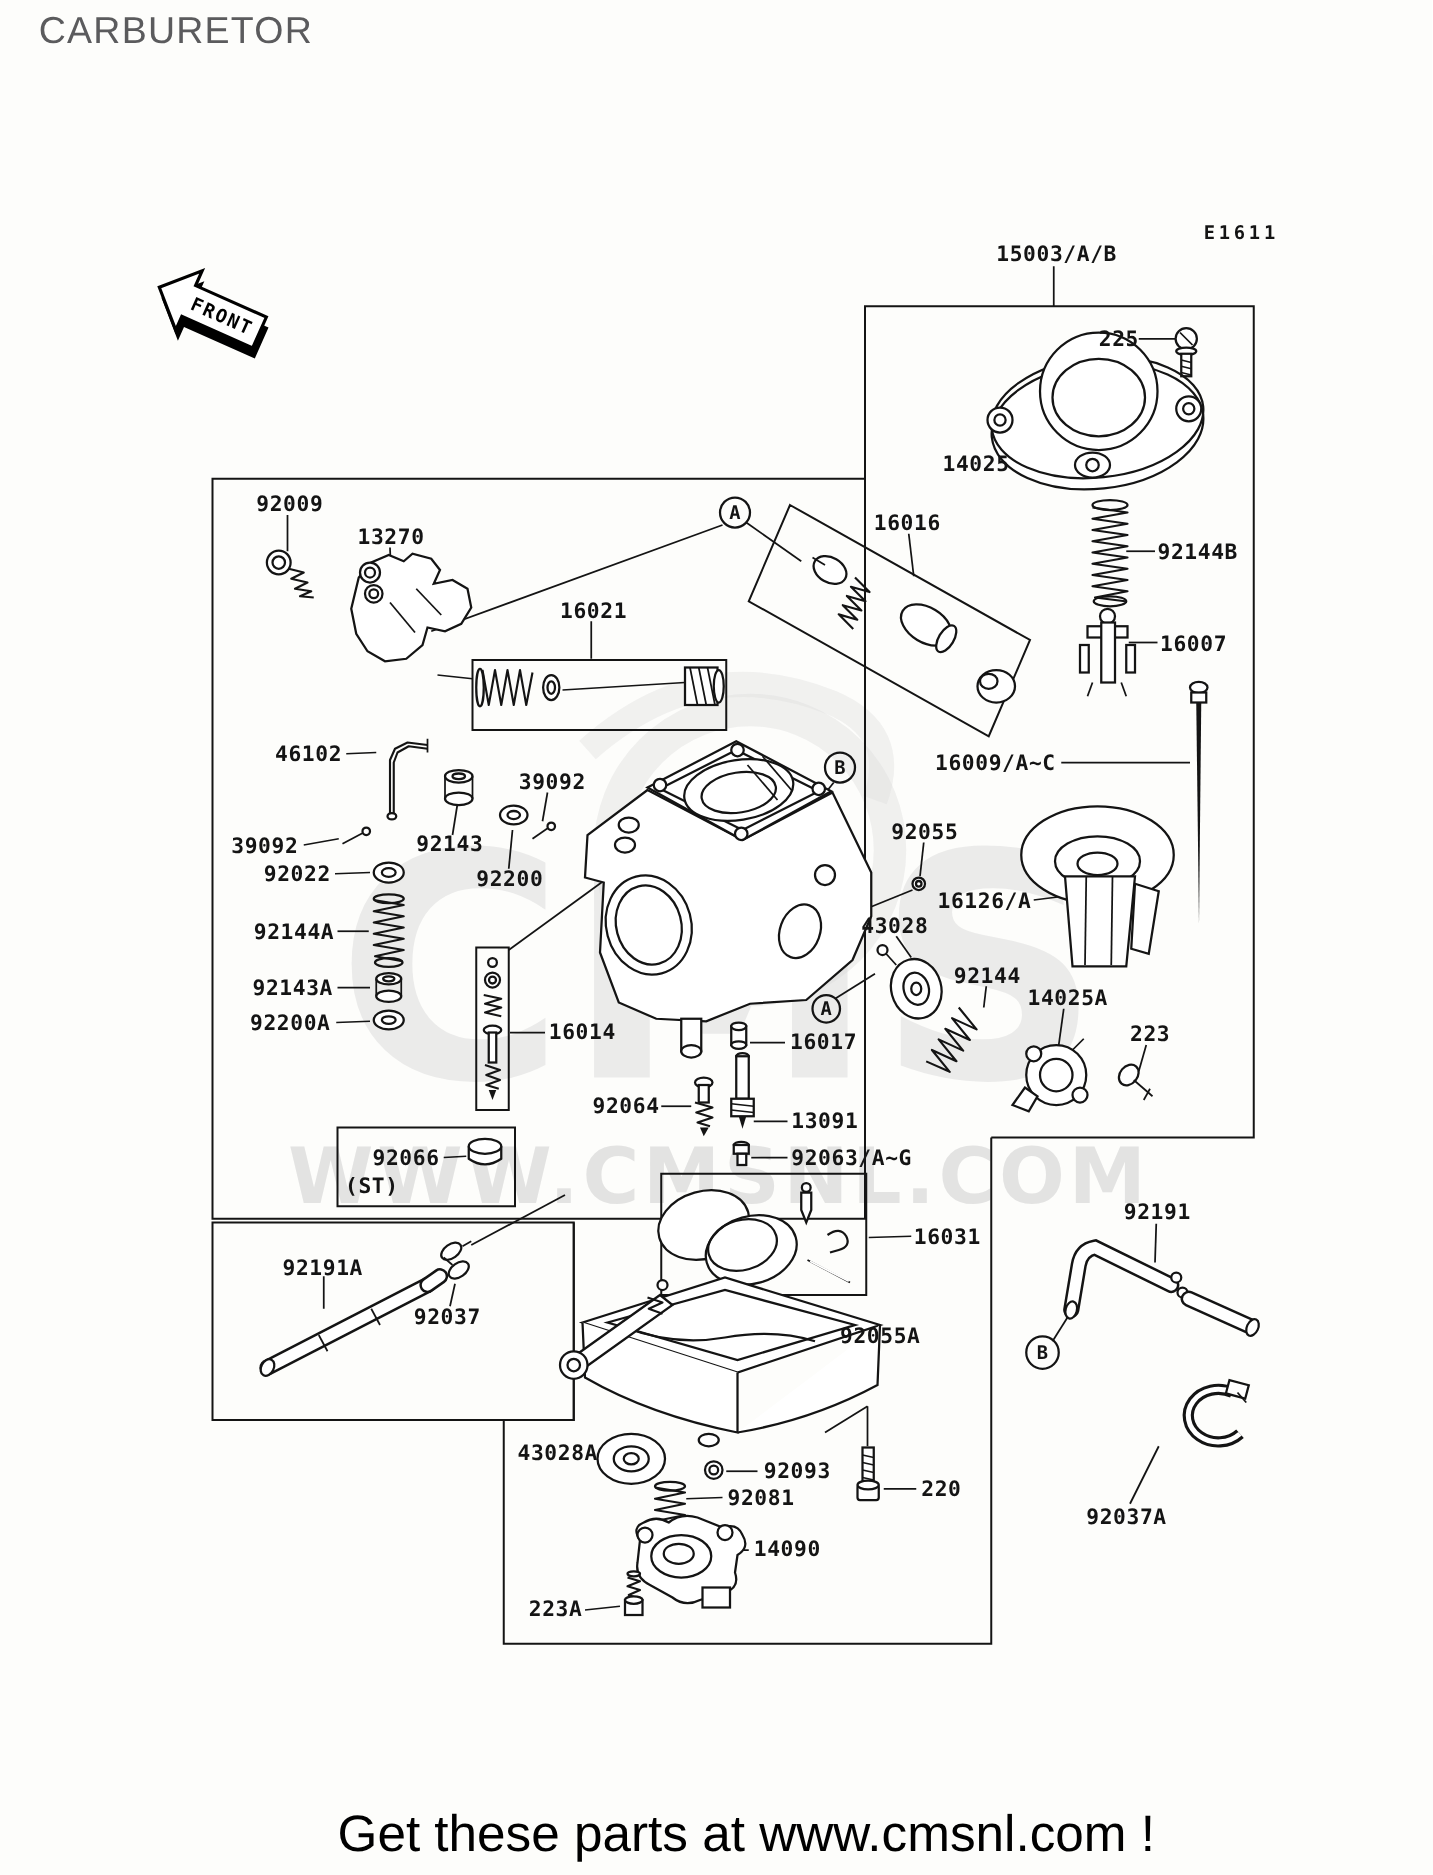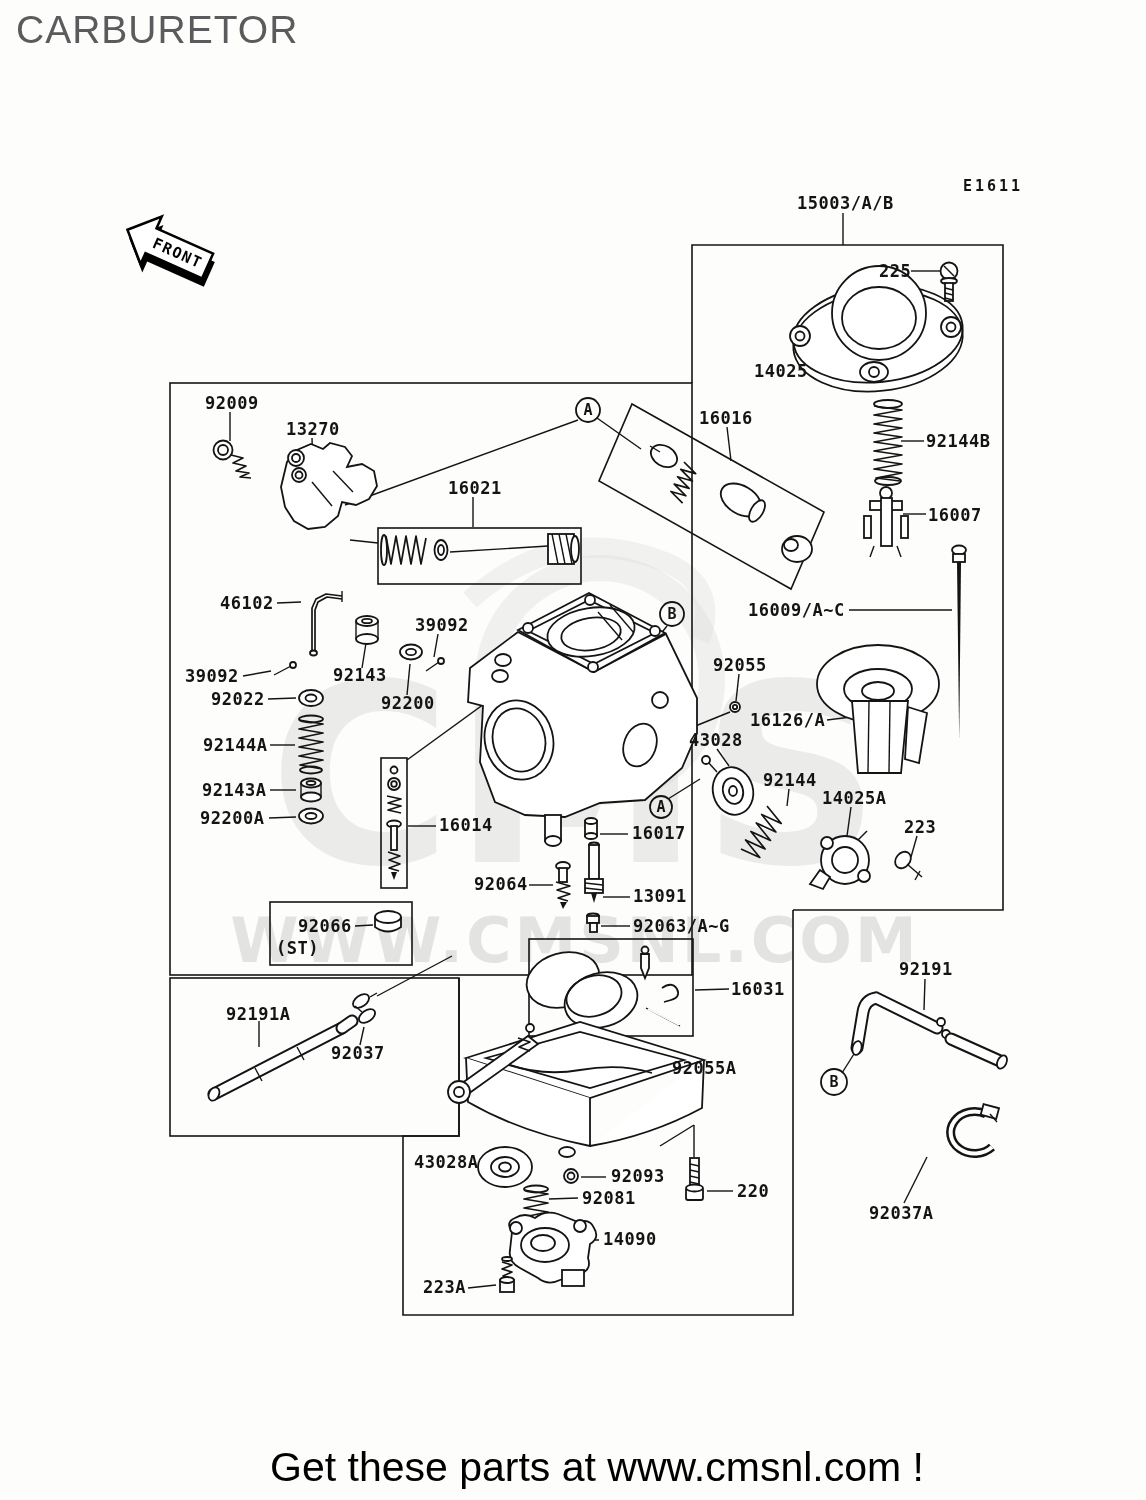--- a/index.html
+++ b/index.html
@@ -1,18 +1,18 @@
 <!DOCTYPE html>
 <html><head>
 <meta charset="utf-8">
 <style>
   html,body{margin:0;padding:0;background:#fff;}
   .page{position:relative;width:1146px;height:1500px;background:#fdfdfb;overflow:hidden;
         font-family:"Liberation Sans",sans-serif;}
-  .title{position:absolute;left:16px;top:8px;font-size:39px;letter-spacing:1px;color:#5b5b5d;}
+  .title{position:absolute;left:31px;top:8px;font-size:30px;letter-spacing:1px;color:#5b5b5d;}
   .footer{position:absolute;left:0;top:1444px;width:100%;text-align:center;
           font-size:41px;color:#000000;cursor:pointer;padding-left:24px;}
   svg{position:absolute;left:0;top:0;}
   .lbl{font:bold 17px "DejaVu Sans Mono",monospace;letter-spacing:.5px;fill:#141414;}
   .code{font:bold 15px "DejaVu Sans Mono",monospace;letter-spacing:3px;fill:#141414;}
   .mk{font:bold 15px "DejaVu Sans Mono",monospace;fill:#141414;}
   .wm1{font:bold 250px "DejaVu Sans",sans-serif;fill:#dadada;opacity:.5;}
   .wm2{font:bold 62px "DejaVu Sans",sans-serif;fill:#cfcfcf;opacity:.55;letter-spacing:3px;}
   .front-txt{font:bold 15px "DejaVu Sans Mono",monospace;letter-spacing:1.5px;fill:#000;}
   .ln{stroke:#141414;stroke-width:1.6;fill:none;}

